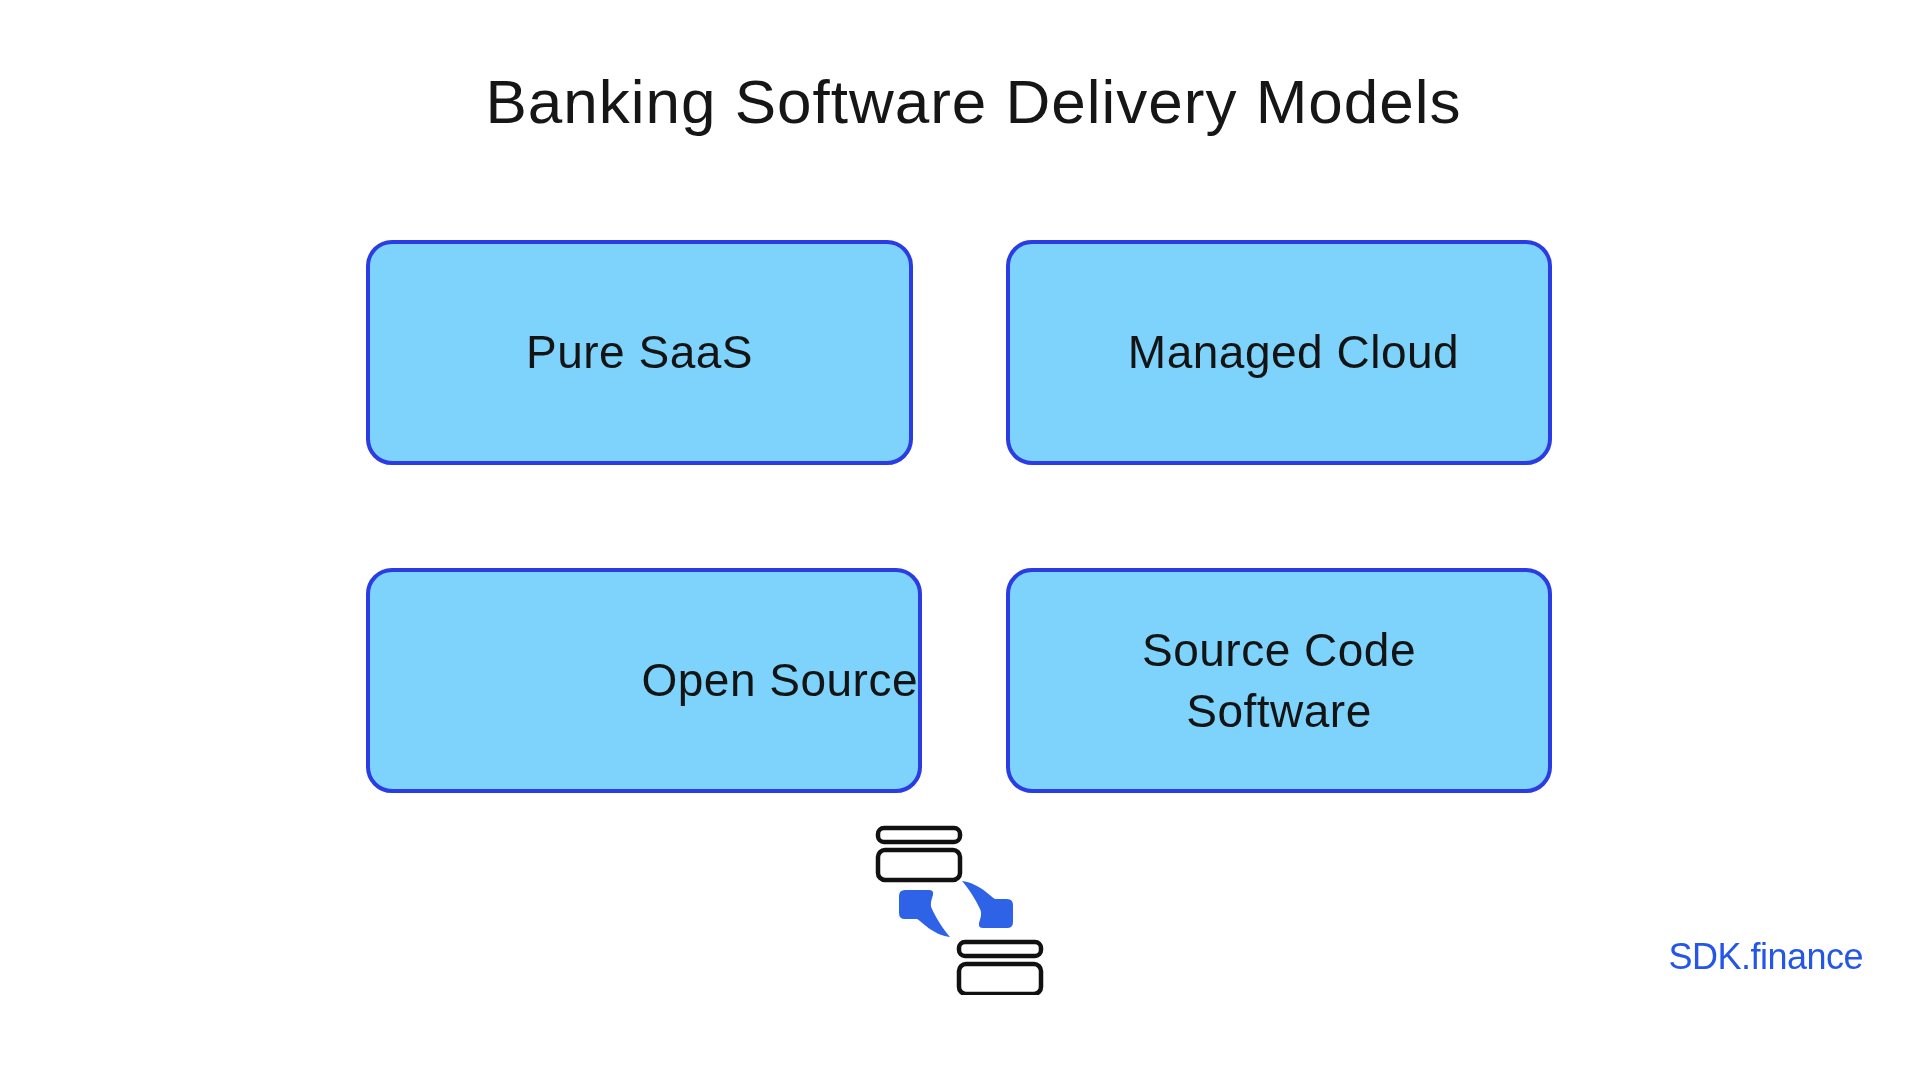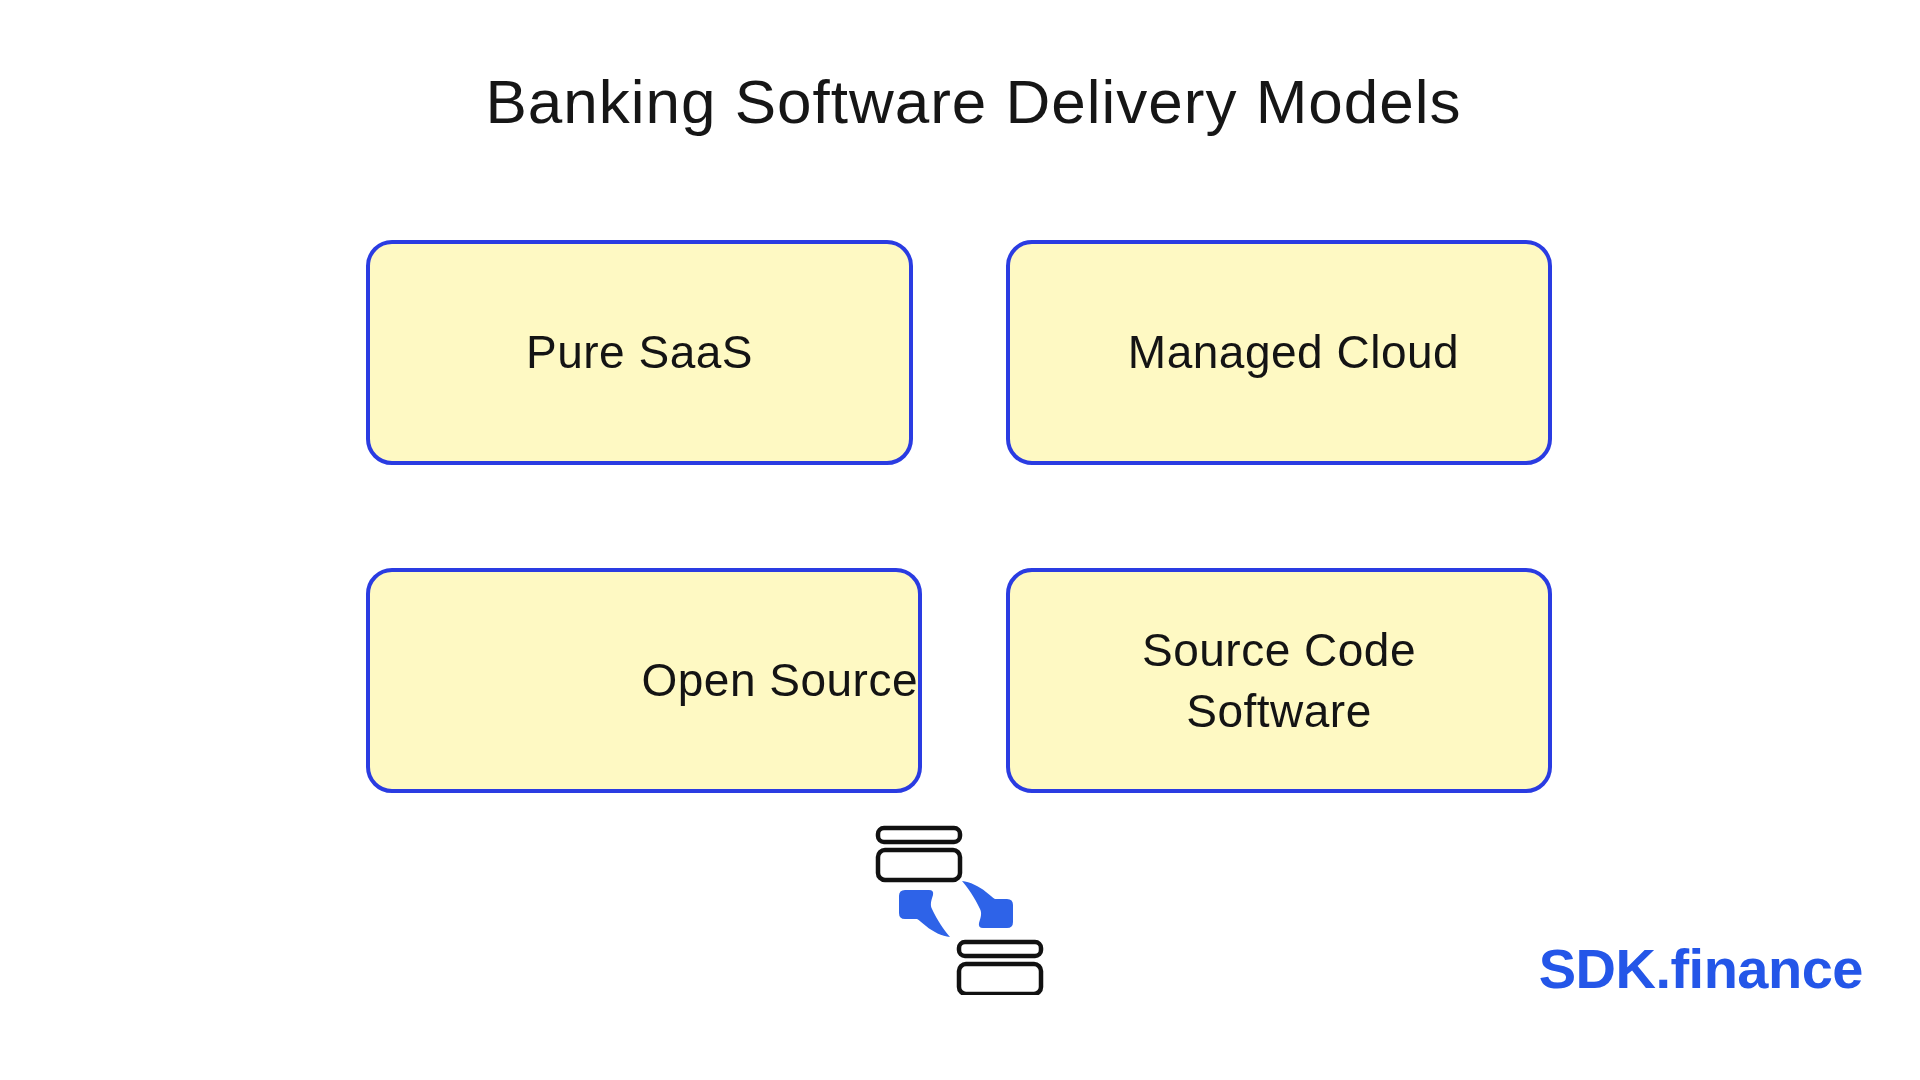--- a/index.html
+++ b/index.html
@@ -19,21 +19,21 @@
     text-align:center;
     font-size:62px;font-weight:400;letter-spacing:1px;
     color:#161616;
     padding-left:27px;
   }
 
   .model-box{
     position:absolute;
     border:4px solid var(--box-border);
     border-radius:26px;
-    background:#fef9c3;
+    background:#7dd3fc;
     display:flex;align-items:center;justify-content:center;
     text-align:center;
   }
   .model-box .label{
     font-size:46px;font-weight:400;letter-spacing:0.5px;
     line-height:1.32;color:#141414;
   }
   .box-1{left:366px;top:240px;width:547px;height:225px;}
   .box-2{left:1006px;top:240px;width:546px;height:225px;padding-left:29px;}
   .box-3{left:366px;top:568px;width:556px;height:225px;justify-content:flex-end;}
@@ -42,21 +42,21 @@
 
   .swap-icon{
     position:absolute;left:875px;top:823px;width:170px;height:172px;
   }
   .swap-icon svg{display:block;width:100%;height:100%;}
   .swap-icon .card{fill:#ffffff;stroke:#111111;stroke-width:4.5px;}
   .swap-icon .arrow{fill:var(--arrow-blue);stroke:none;}
 
   .logo{
     position:absolute;right:57px;top:936px;
-    font-size:56px;font-weight:700;letter-spacing:-0.5px;
+    font-size:36px;font-weight:400;letter-spacing:-0.5px;
     color:var(--logo-blue);
   }
 </style>
 </head>
 <body>
 
 <div class="canvas">
 
   <h1 class="title">Banking Software Delivery Models</h1>
 

